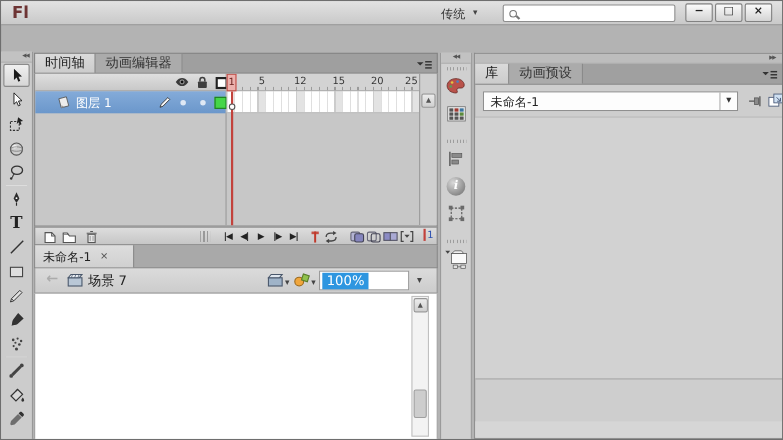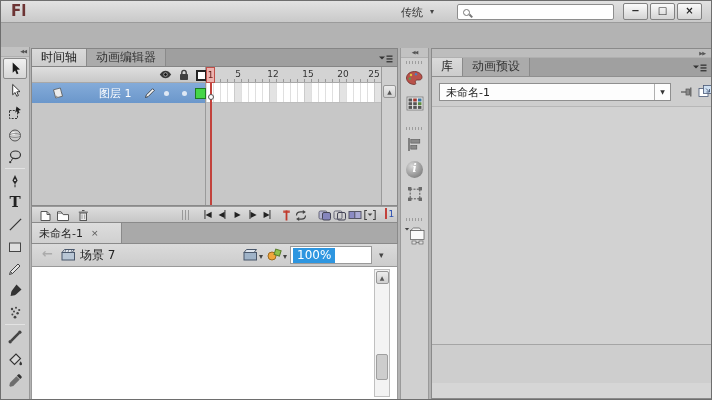--- a/index.html
+++ b/index.html
@@ -41,21 +41,21 @@
   .ptab.inactive{background:#ababab;border-right:1px solid #8a8a8a;color:#333;}
   .panel-menu{position:absolute;right:4px;top:5px;}
   #tl-body{position:absolute;top:19px;left:0;right:0;bottom:17px;background:#c7c7c7;border:1px solid #8a8a8a;border-top:none;overflow:hidden;}
   #layers-col{position:absolute;left:0;top:0;width:174px;bottom:0;border-right:1px solid #9a9a9a;}
   #layers-header{height:16px;background:linear-gradient(#dfdfdf,#c8c8c8);border-bottom:1px solid #a8a8a8;position:relative;}
   #hdr-eye{position:absolute;left:127px;top:3px;}
   #hdr-lock{position:absolute;left:147px;top:2px;}
   #hdr-outline{position:absolute;left:164px;top:3px;width:11px;height:11px;border:2px solid #222;background:#fff;}
   #layer-row{position:absolute;top:16px;left:0;right:0;height:20px;background:linear-gradient(var(--layer_row_blue),#6b97cb);color:#fff;}
   #layer-page{position:absolute;left:20px;top:4px;}
-  #layer-name{position:absolute;left:37px;top:3px;font-size:11px;color:#fff;margin-left:30px;}
+  #layer-name{position:absolute;left:37px;top:3px;font-size:11px;color:#fff;}
   #layer-pencil{position:absolute;left:112px;top:4px;}
   .layer-dot{position:absolute;top:8px;width:5px;height:5px;border-radius:50%;background:#dfe8f4;}
   #dot-show{left:132px;} #dot-lock{left:150px;}
   #kf-swatch{position:absolute;left:163px;top:5px;width:11px;height:11px;background:var(--keyframe_green);border:1px solid #1f7a22;}
   #frames{position:absolute;left:174px;top:0;right:16px;bottom:0;}
   #ruler{position:absolute;top:0;left:0;right:0;height:16px;background:#d3d3d3;border-bottom:1px solid #a8a8a8;font-size:9px;color:#333;}
   .ruler-num{position:absolute;top:2px;width:16px;text-align:center;}
   #rn5{left:24px;} #rn10{left:59px;} #rn15{left:94px;} #rn20{left:129px;} #rn25{left:160px;text-align:center;}
   #ruler-ticks{position:absolute;bottom:0;left:0;right:0;height:3px;background:repeating-linear-gradient(90deg,#9a9a9a 0 1px,transparent 1px 7px);}
   #ph-box{position:absolute;left:0;top:0;width:9px;height:16px;background:#ecb2ae;border:1px solid #bf4f49;color:#6a211d;font-size:9px;text-align:center;line-height:14px;z-index:3;}

